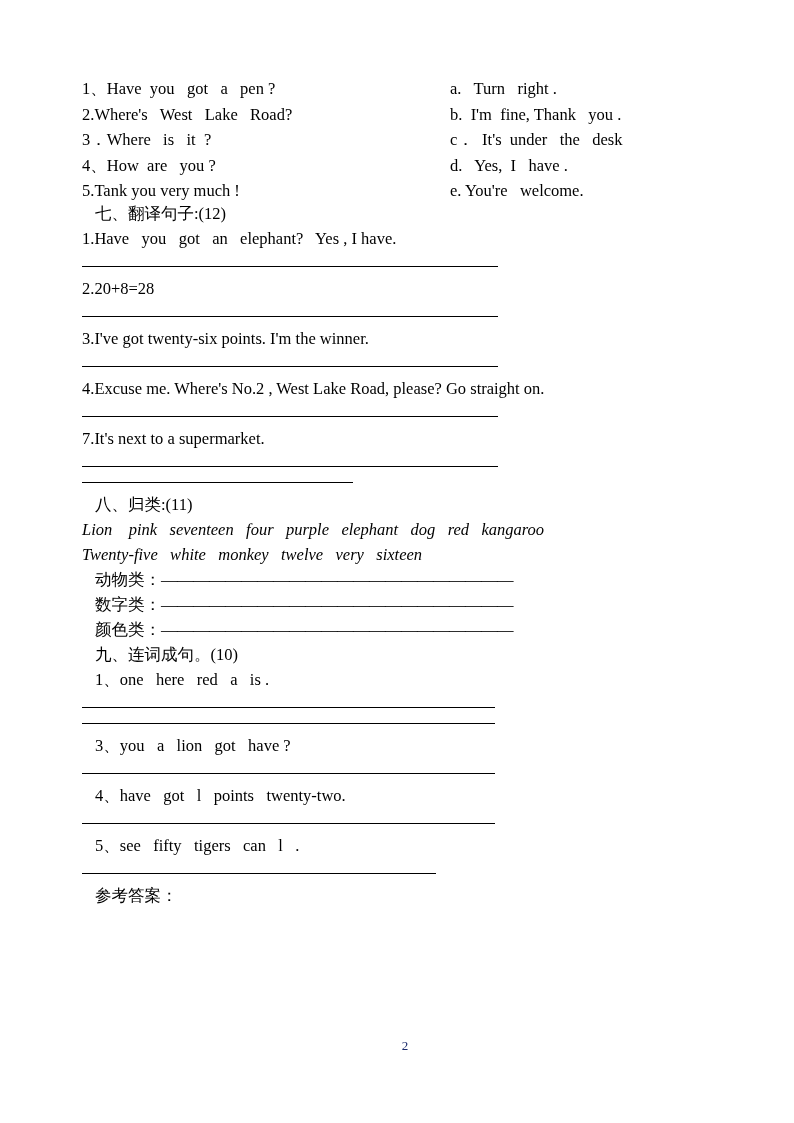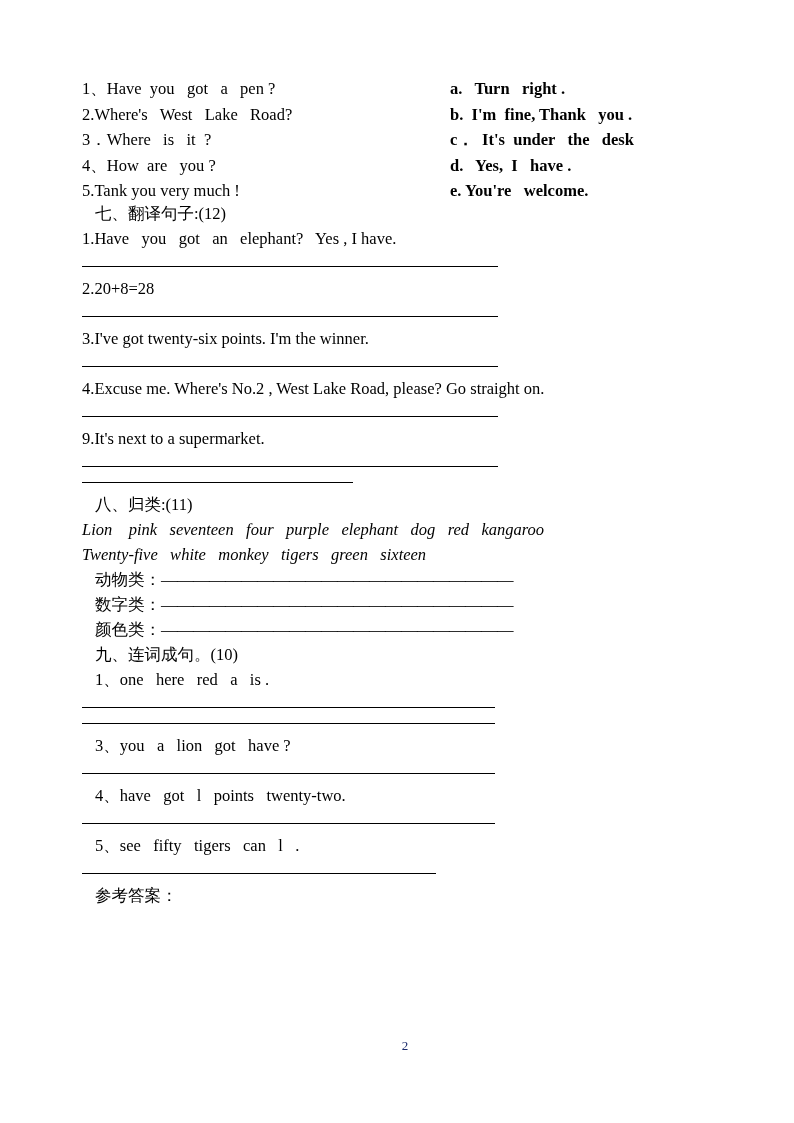--- a/index.html
+++ b/index.html
@@ -32,21 +32,21 @@
   .match-block {
     position: relative;
     width: 100%;
     height: 125px;
   }
   .match-col {
     position: absolute;
     top: 0;
   }
   .match-col.left  { left: 0px; }
-  .match-col.right { left: 368px; font-weight: bold; }
+  .match-col.right { left: 368px; }
   .match-row {
     font-size: 16.5px;
     line-height: 25.5px;
     white-space: pre;
   }
 
   
   .heading {
     font-size: 16.5px;
     line-height: 25px;
@@ -132,29 +132,29 @@
 
     <div class="qline">2.20+8=28</div>
     <div class="rule w416"></div>
 
     <div class="qline">3.I've got twenty-six points. I'm the winner.</div>
     <div class="rule w416"></div>
 
     <div class="qline">4.Excuse me. Where's No.2 , West Lake Road, please? Go straight on.</div>
     <div class="rule w416"></div>
 
-    <div class="qline">9.It's next to a supermarket.</div>
+    <div class="qline">7.It's next to a supermarket.</div>
     <div class="rule w416"></div>
 
     <div class="rule w271"></div>
 
     <div class="heading">八、归类:(11)</div>
 
     <div class="wordbank">Lion    pink   seventeen   four   purple   elephant   dog   red   kangaroo</div>
-    <div class="wordbank">Twenty-five   white   monkey   tigers   green   sixteen</div>
+    <div class="wordbank">Twenty-five   white   monkey   twelve   very   sixteen</div>
 
     <div class="cat-row"><span>动物类：</span><span class="cat-dashes">——————————————————————</span></div>
     <div class="cat-row"><span>数字类：</span><span class="cat-dashes">——————————————————————</span></div>
     <div class="cat-row"><span>颜色类：</span><span class="cat-dashes">——————————————————————</span></div>
 
     <div class="heading">九、连词成句。(10)</div>
 
     <div class="qline indent">1、one   here   red   a   is .</div>
     <div class="rule w413"></div>
 

